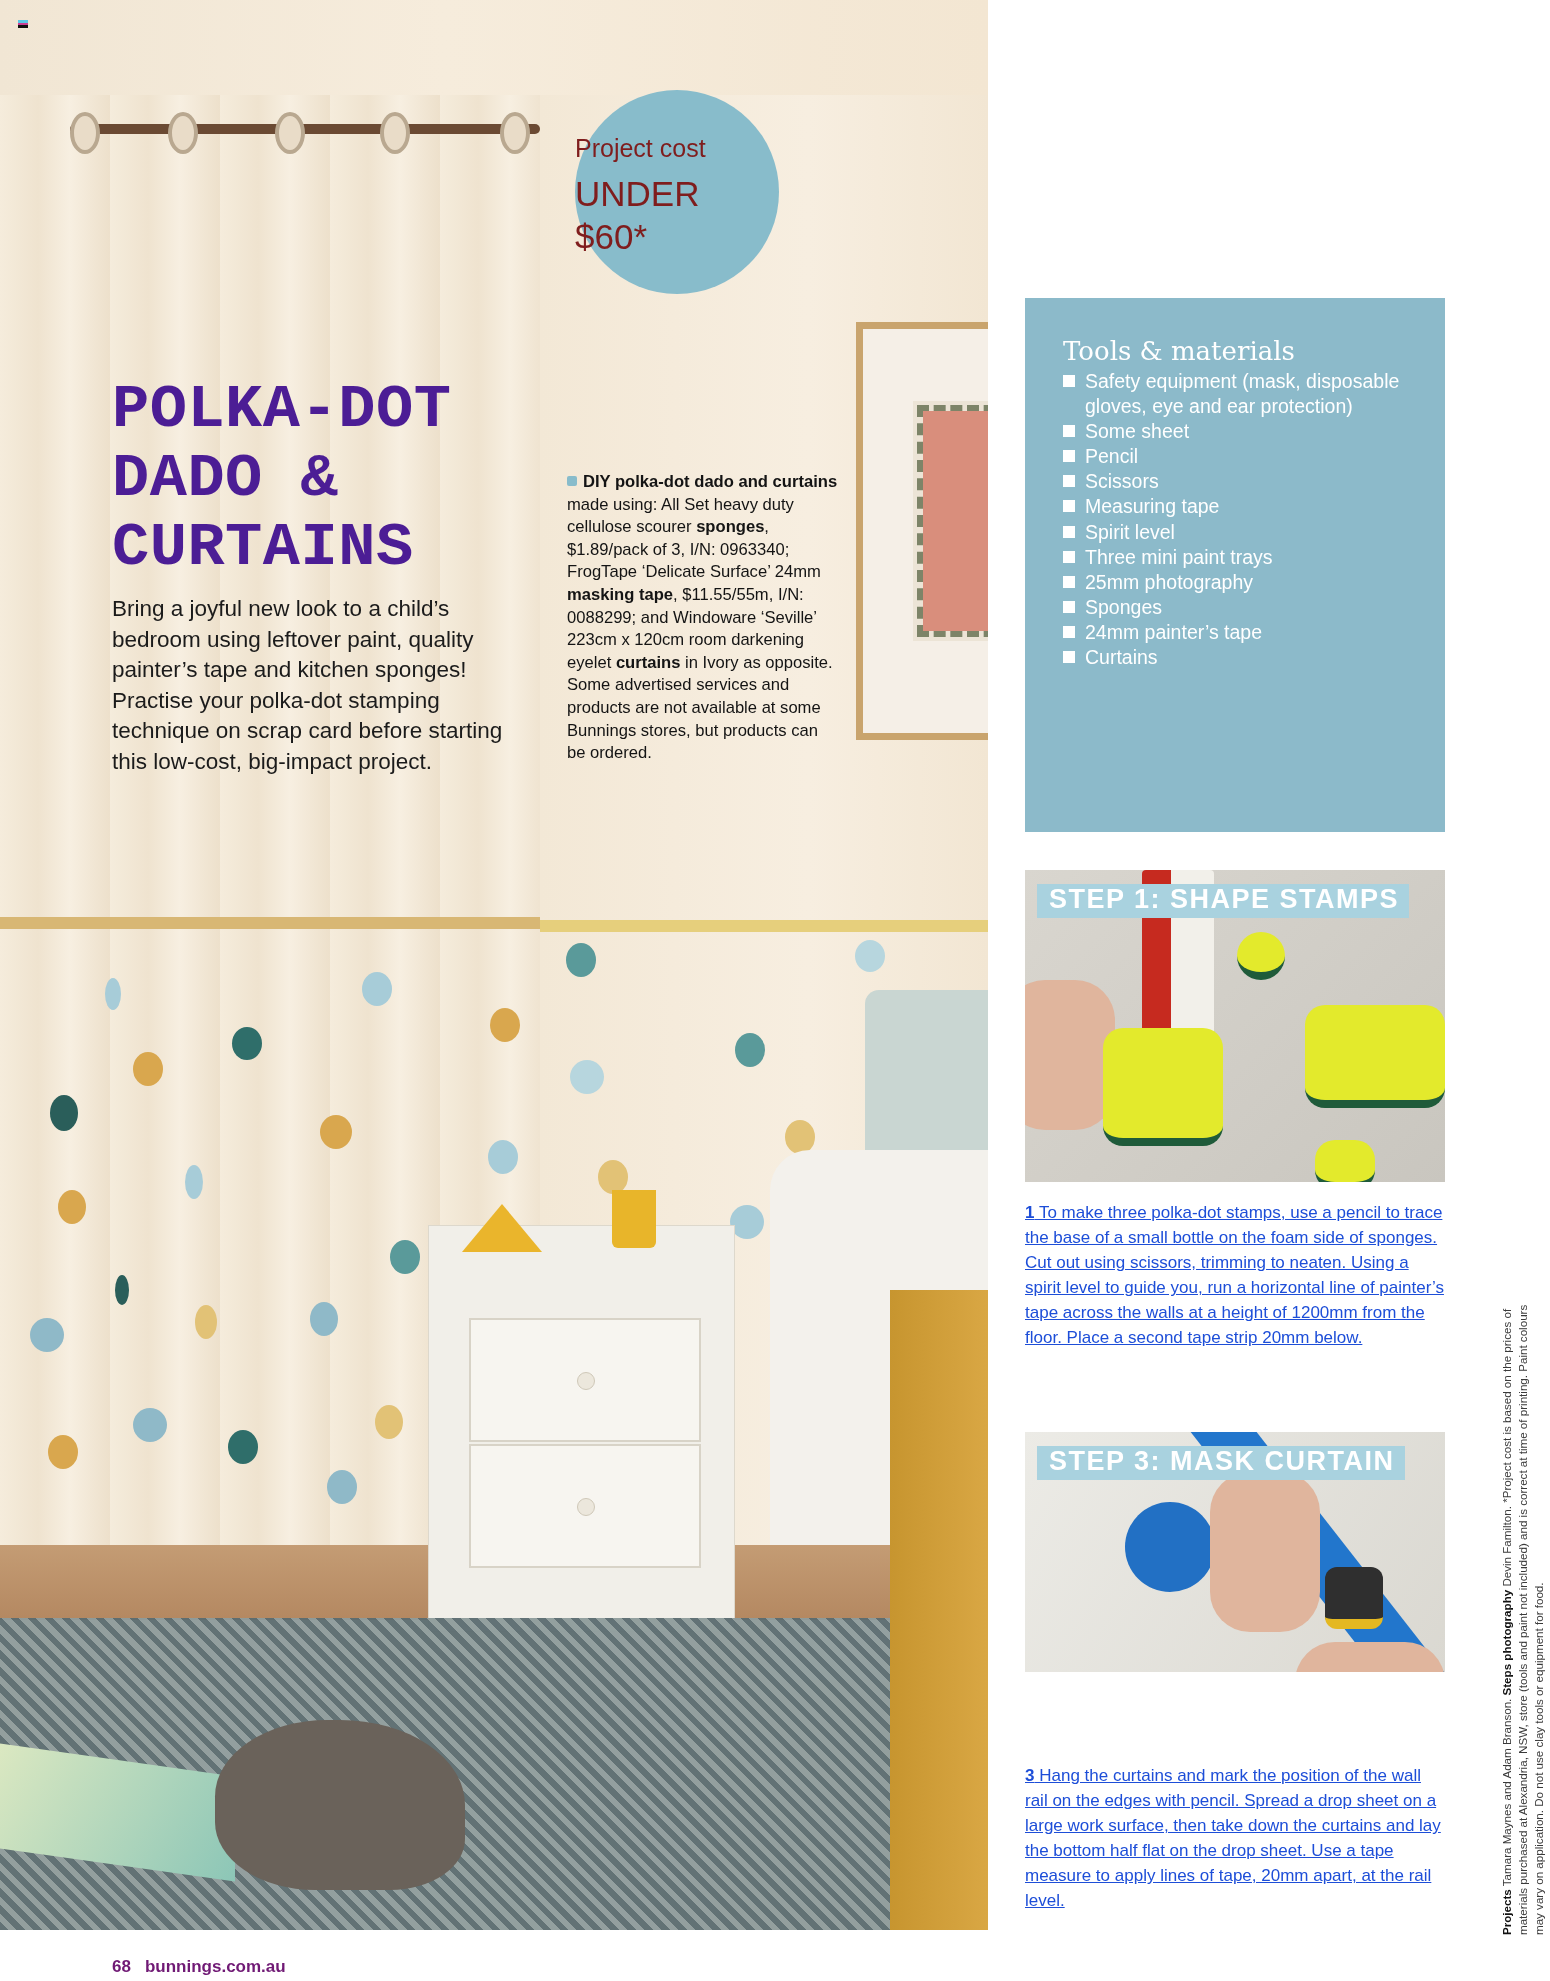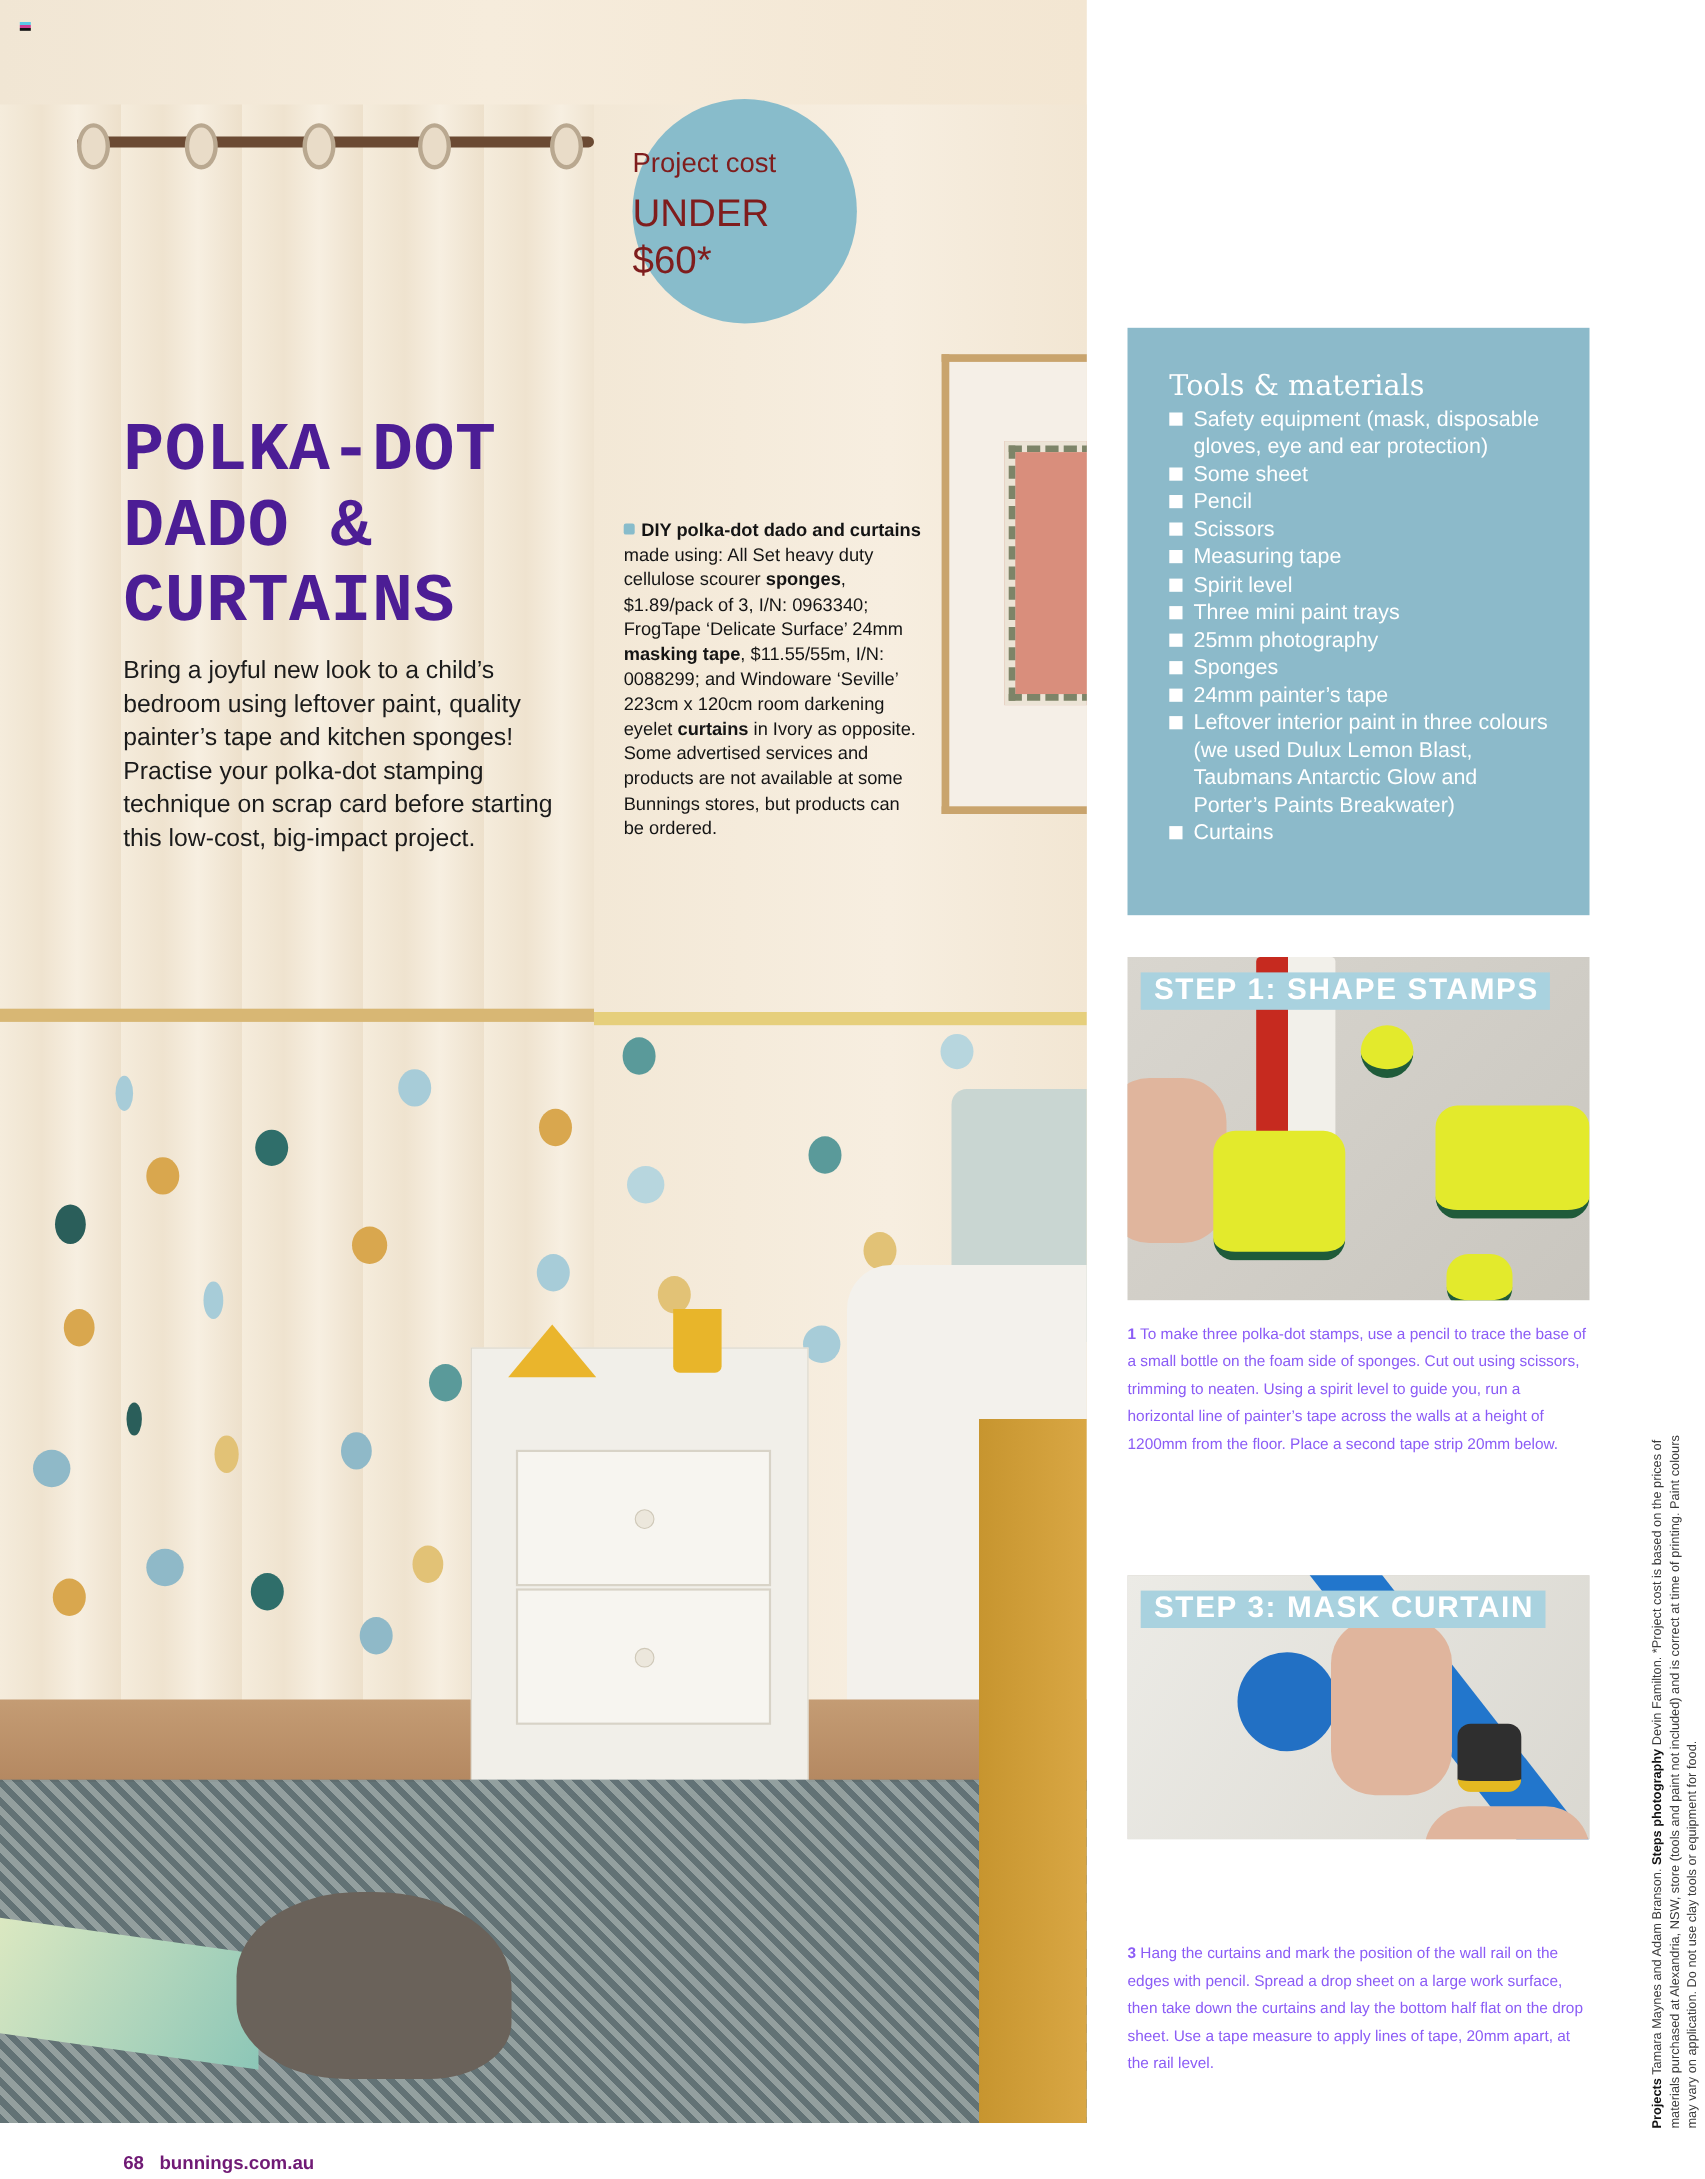--- a/index.html
+++ b/index.html
@@ -59,21 +59,21 @@
   .step-photo { position:absolute; left:1025px; width:420px; overflow:hidden; background:#d7d4cd; }
   .step-photo .label { position:absolute; left:12px; top:14px; background:#a9d2df; color:#fff; font-family:"Liberation Sans", sans-serif;
     font-weight:bold; font-size:27px; letter-spacing:1.5px; padding:0 10px 3px 12px; }
   .sponge { position:absolute; background:#e3ea2c; border-bottom:8px solid #1f5b3a; border-radius:20px; }
   .bottle { position:absolute; background:linear-gradient(90deg,#c62a1f 0 40%,#f2f0ea 40%); border-radius:4px; }
   .sheet { position:absolute; inset:0; background:linear-gradient(120deg,#ecebe6,#dad8d1); }
   .tape { position:absolute; background:#2276cc; }
   .hand { position:absolute; background:#e0b59d; border-radius:40px; }
 
   .step-text { position:absolute; left:1025px; width:420px; margin:0; font-family:"Liberation Sans", sans-serif;
-    font-size:14px; line-height:25.1px; color:#8b5cf6; }
+    font-size:17px; line-height:25.1px; color:#1d4ed8;text-decoration:underline; }
   .step-text b { font-weight:bold; }
 
   
   .folio { position:absolute; left:112px; top:1957px; margin:0; font-family:"Liberation Sans", sans-serif; font-weight:bold; font-size:17px; color:#701a75; }
   .folio .num { margin-right:14px; }
   .sidenote { position:absolute; left:1499px; top:1935px; width:650px; transform-origin:0 0; transform:rotate(-90deg);
     font-family:"Liberation Sans", sans-serif; font-size:11.6px; line-height:16px; color:#3a3a3a; margin:0; }
   .sidenote b { color:#111; }
 </style>
 </head>
@@ -167,21 +167,20 @@
     <li><span class="bullet"></span><span>Safety equipment (mask, disposable gloves, eye and ear protection)</span></li>
     <li><span class="bullet"></span><span>Some sheet</span></li>
     <li><span class="bullet"></span><span>Pencil</span></li>
     <li><span class="bullet"></span><span>Scissors</span></li>
     <li><span class="bullet"></span><span>Measuring tape</span></li>
     <li><span class="bullet"></span><span>Spirit level</span></li>
     <li><span class="bullet"></span><span>Three mini paint trays</span></li>
     <li><span class="bullet"></span><span>25mm photography</span></li>
     <li><span class="bullet"></span><span>Sponges</span></li>
     <li><span class="bullet"></span><span>24mm painter’s tape</span></li>
-    <li><span class="bullet"></span><span>Leftover interior paint in three colours (we used Dulux Lemon Blast, Taubmans Antarctic Glow and Porter’s Paints Breakwater)</span></li>
     <li><span class="bullet"></span><span>Curtains</span></li>
   </ul>
 </div>
 
 <div class="step-photo" style="top:870px;height:312px;background:linear-gradient(135deg,#d9d6cf,#c9c6bf);">
   <div class="hand" style="left:-20px;top:110px;width:110px;height:150px;"></div>
   <div class="bottle" style="left:117px;top:0;width:72px;height:195px;"></div>
   <div class="sponge" style="left:78px;top:158px;width:120px;height:110px;"></div>
   <div class="sponge" style="left:212px;top:62px;width:48px;height:40px;border-radius:50%;"></div>
   <div class="sponge" style="left:280px;top:135px;width:140px;height:95px;"></div>

